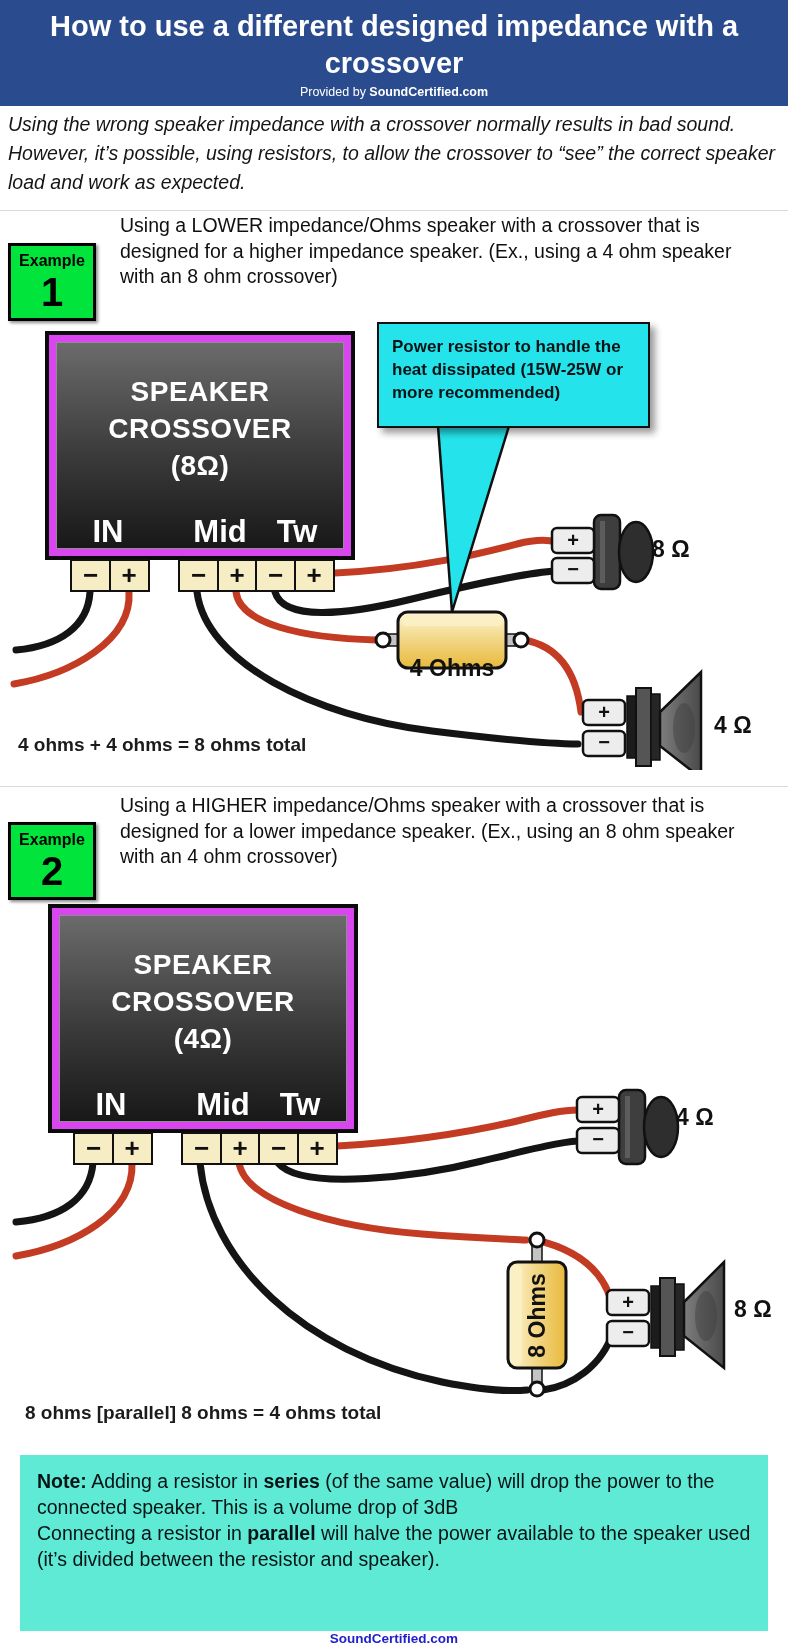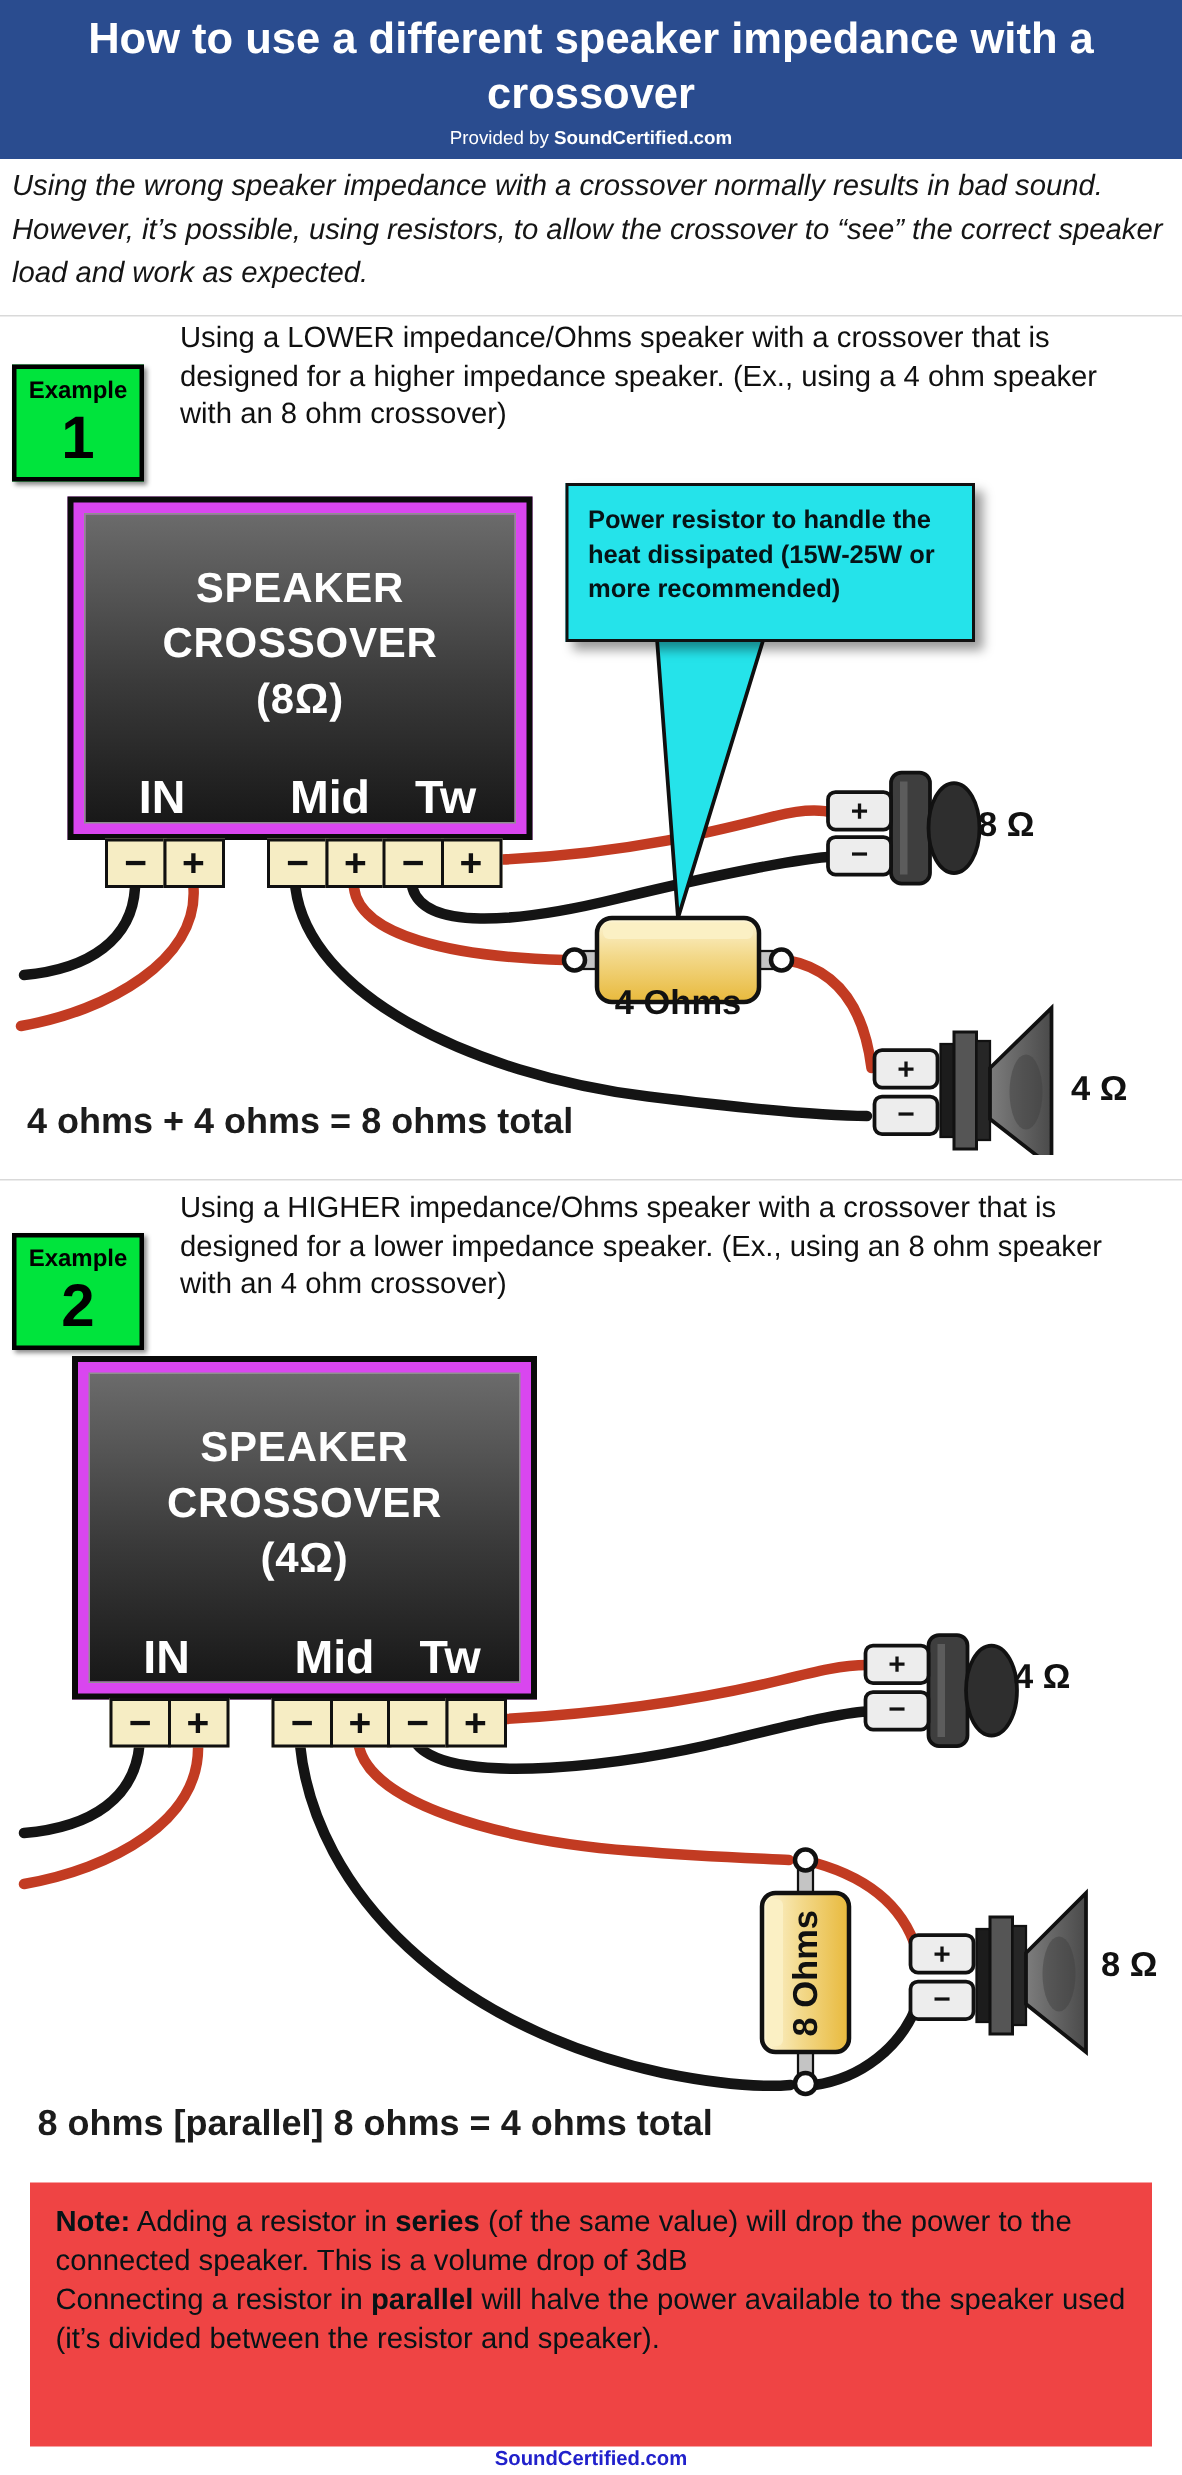--- a/index.html
+++ b/index.html
@@ -46,38 +46,38 @@
            font-size:17px;line-height:23px;font-weight:bold;color:#061316;
            box-shadow:5px 5px 7px rgba(0,0,0,.4);}
 
   
   .diag{position:absolute;left:0;}
 
   
   .imp-label{position:absolute;font-weight:bold;font-size:23px;color:#111;white-space:nowrap;}
   .res-label{position:absolute;font-weight:bold;font-size:23px;color:#111;text-align:center;}
   .res-label.vert{transform:rotate(-90deg);}
-  .total{position:absolute;font-weight:bold;font-size:24px;color:#1c1c1c;white-space:nowrap;}
+  .total{position:absolute;font-weight:bold;font-size:19px;color:#1c1c1c;white-space:nowrap;}
 
   
   .note{position:absolute;left:20px;top:1455px;width:748px;height:176px;box-sizing:border-box;
-        background:#ef4444;padding:13px 17px;font-size:19.5px;line-height:26px;color:#061316;}
+        background:#5eead4;padding:13px 17px;font-size:19.5px;line-height:26px;color:#061316;}
   .note p{margin:0;}
   .note p + p{}
   .note b{font-weight:bold;}
   .footer{position:absolute;left:0;top:1631px;width:788px;text-align:center;
           font-weight:bold;font-size:13.5px;color:#2121cb;}
 </style>
 </head>
 <body>
 
 <div class="page">
 
   <div class="header">
-    <h1 class="title">How to use a different speaker impedance with a crossover</h1>
+    <h1 class="title">How to use a different designed impedance with a crossover</h1>
     <div class="provided"><span>Provided by </span><b>SoundCertified.com</b></div>
   </div>
 
   <p class="intro">Using the wrong speaker impedance with a crossover normally results in bad sound. However, it’s possible, using resistors, to allow the crossover to “see” the correct speaker load and work as expected.</p>
 
   <div class="hrline" style="top:210px"></div>
 
   <div class="badge" style="top:217px">
     <div class="lbl">Example</div>
     <div class="num">1</div>

